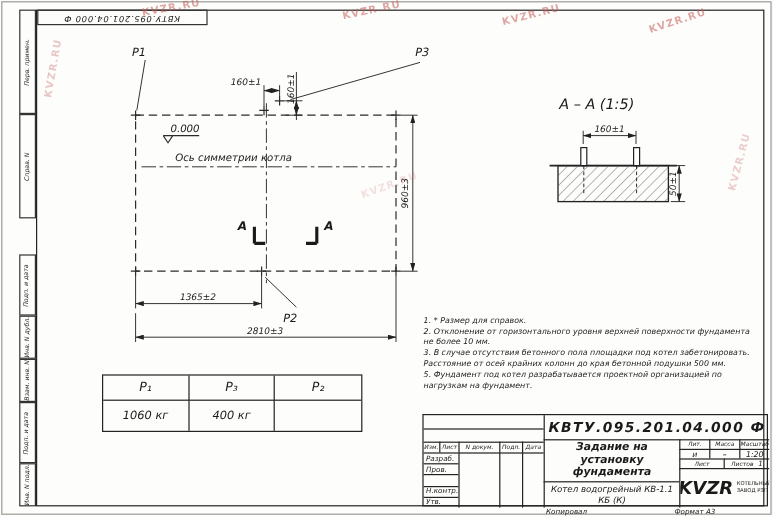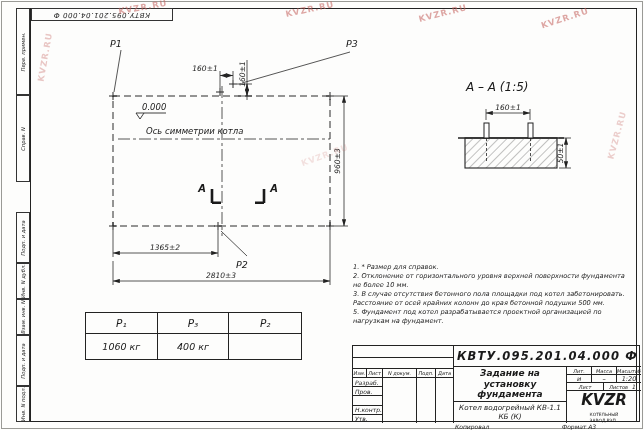--- a/index.html
+++ b/index.html
@@ -220,21 +220,21 @@
     <div class="cell" style="left:213px;top:28px;width:25px;height:8px;font-size:6.5px;">и</div>
     <div class="cell" style="left:238px;top:28px;width:25px;height:8px;font-size:6.5px;">–</div>
     <div class="cell" style="left:263px;top:28px;width:25px;height:8px;font-size:6.5px;">1:20</div>
 
     <div class="cell lbl" style="left:213px;top:36px;width:37px;height:8px;">Лист</div>
     <div class="cell" style="left:250px;top:36px;width:38px;height:8px;gap:4px;">
       <span class="lbl" style="font-size:5px;">Листов</span>
       <span style="font-size:6px;">1</span>
     </div>
 
-    <div class="cell" style="left:213px;top:44px;width:75px;height:33px;flex-direction:column;gap:3px;">
+    <div class="cell" style="left:213px;top:44px;width:75px;height:33px;flex-direction:row;gap:3px;">
       <span style="font-weight:bold;font-size:15px;font-style:italic;">KVZR</span>
       <span style="display:flex;flex-direction:column;align-items:flex-start;font-size:4.4px;font-style:normal;line-height:1.3;">
         <span>КОТЕЛЬНЫЙ</span>
         <span>ЗАВОД РЭП</span>
       </span>
     </div>
   </div>
 
   <div class="bstrip" style="left:455px;top:422.5px;">Копировал</div>
   <div class="bstrip" style="left:562px;top:422.5px;">Формат А3</div>

